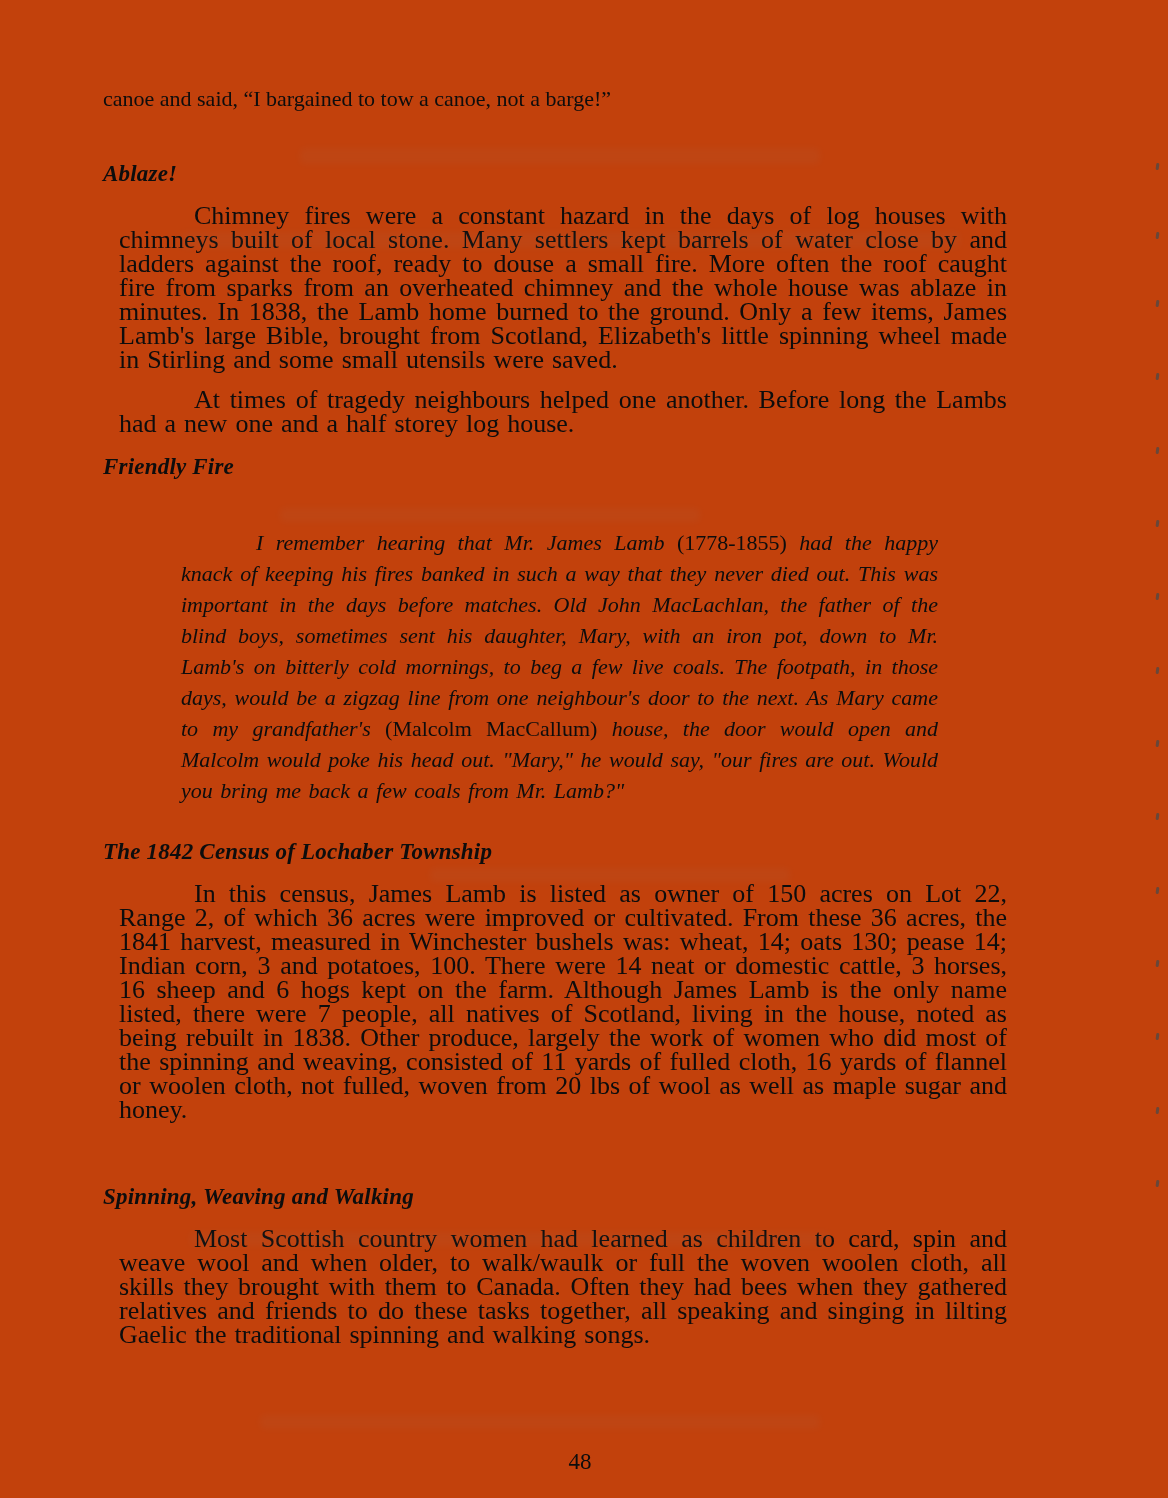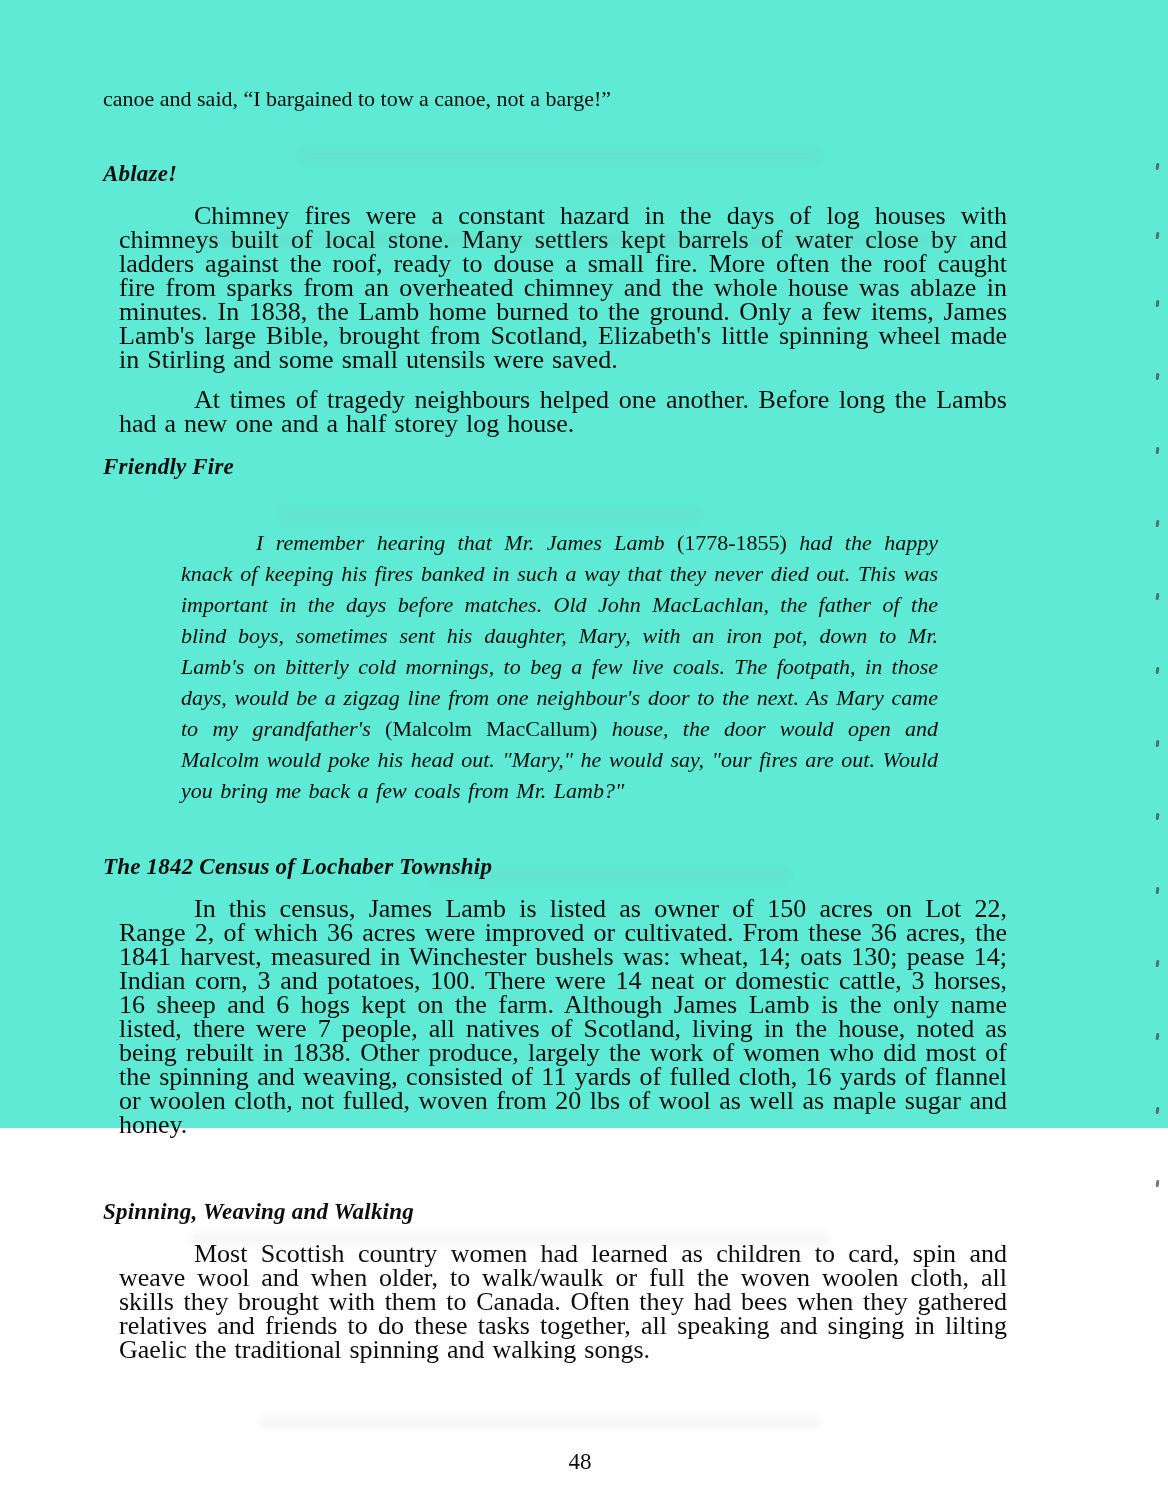--- a/index.html
+++ b/index.html
@@ -8,22 +8,22 @@
     background: #ffffff;
     width: 1168px;
     height: 1498px;
     overflow: hidden;
     font-family: "Liberation Serif", serif;
     color: #0d0d0d;
   }
   .page {
     position: relative;
     width: 1168px;
-    height: 1128px;
-    background: #5eead4;
+    height: 1498px;
+    background: #c2410c;
   }
   .text-block {
     position: absolute;
     left: 103px;
     top: 84px;
     width: 920px;
   }
   .cont-line {
     margin: 0;
     font-size: 22px;
@@ -34,21 +34,21 @@
     margin: 0;
     font-size: 23px;
     line-height: 29px;
     font-weight: bold;
     font-style: italic;
     text-align: left;
     letter-spacing: 0.2px;
   }
   .h-ablaze   { margin-top: 46px; }
   .h-friendly { margin-top: 16px; }
-  .h-census   { margin-top: 46px; }
+  .h-census   { margin-top: 31px; }
   .h-spinning { margin-top: 60px; }
   .body {
     margin: 16px;
     font-size: 26px;
     line-height: 24px;
     text-align: justify;
     word-spacing: 1.5px;
   }
   .indent { text-indent: 75px; }
   .quote {

